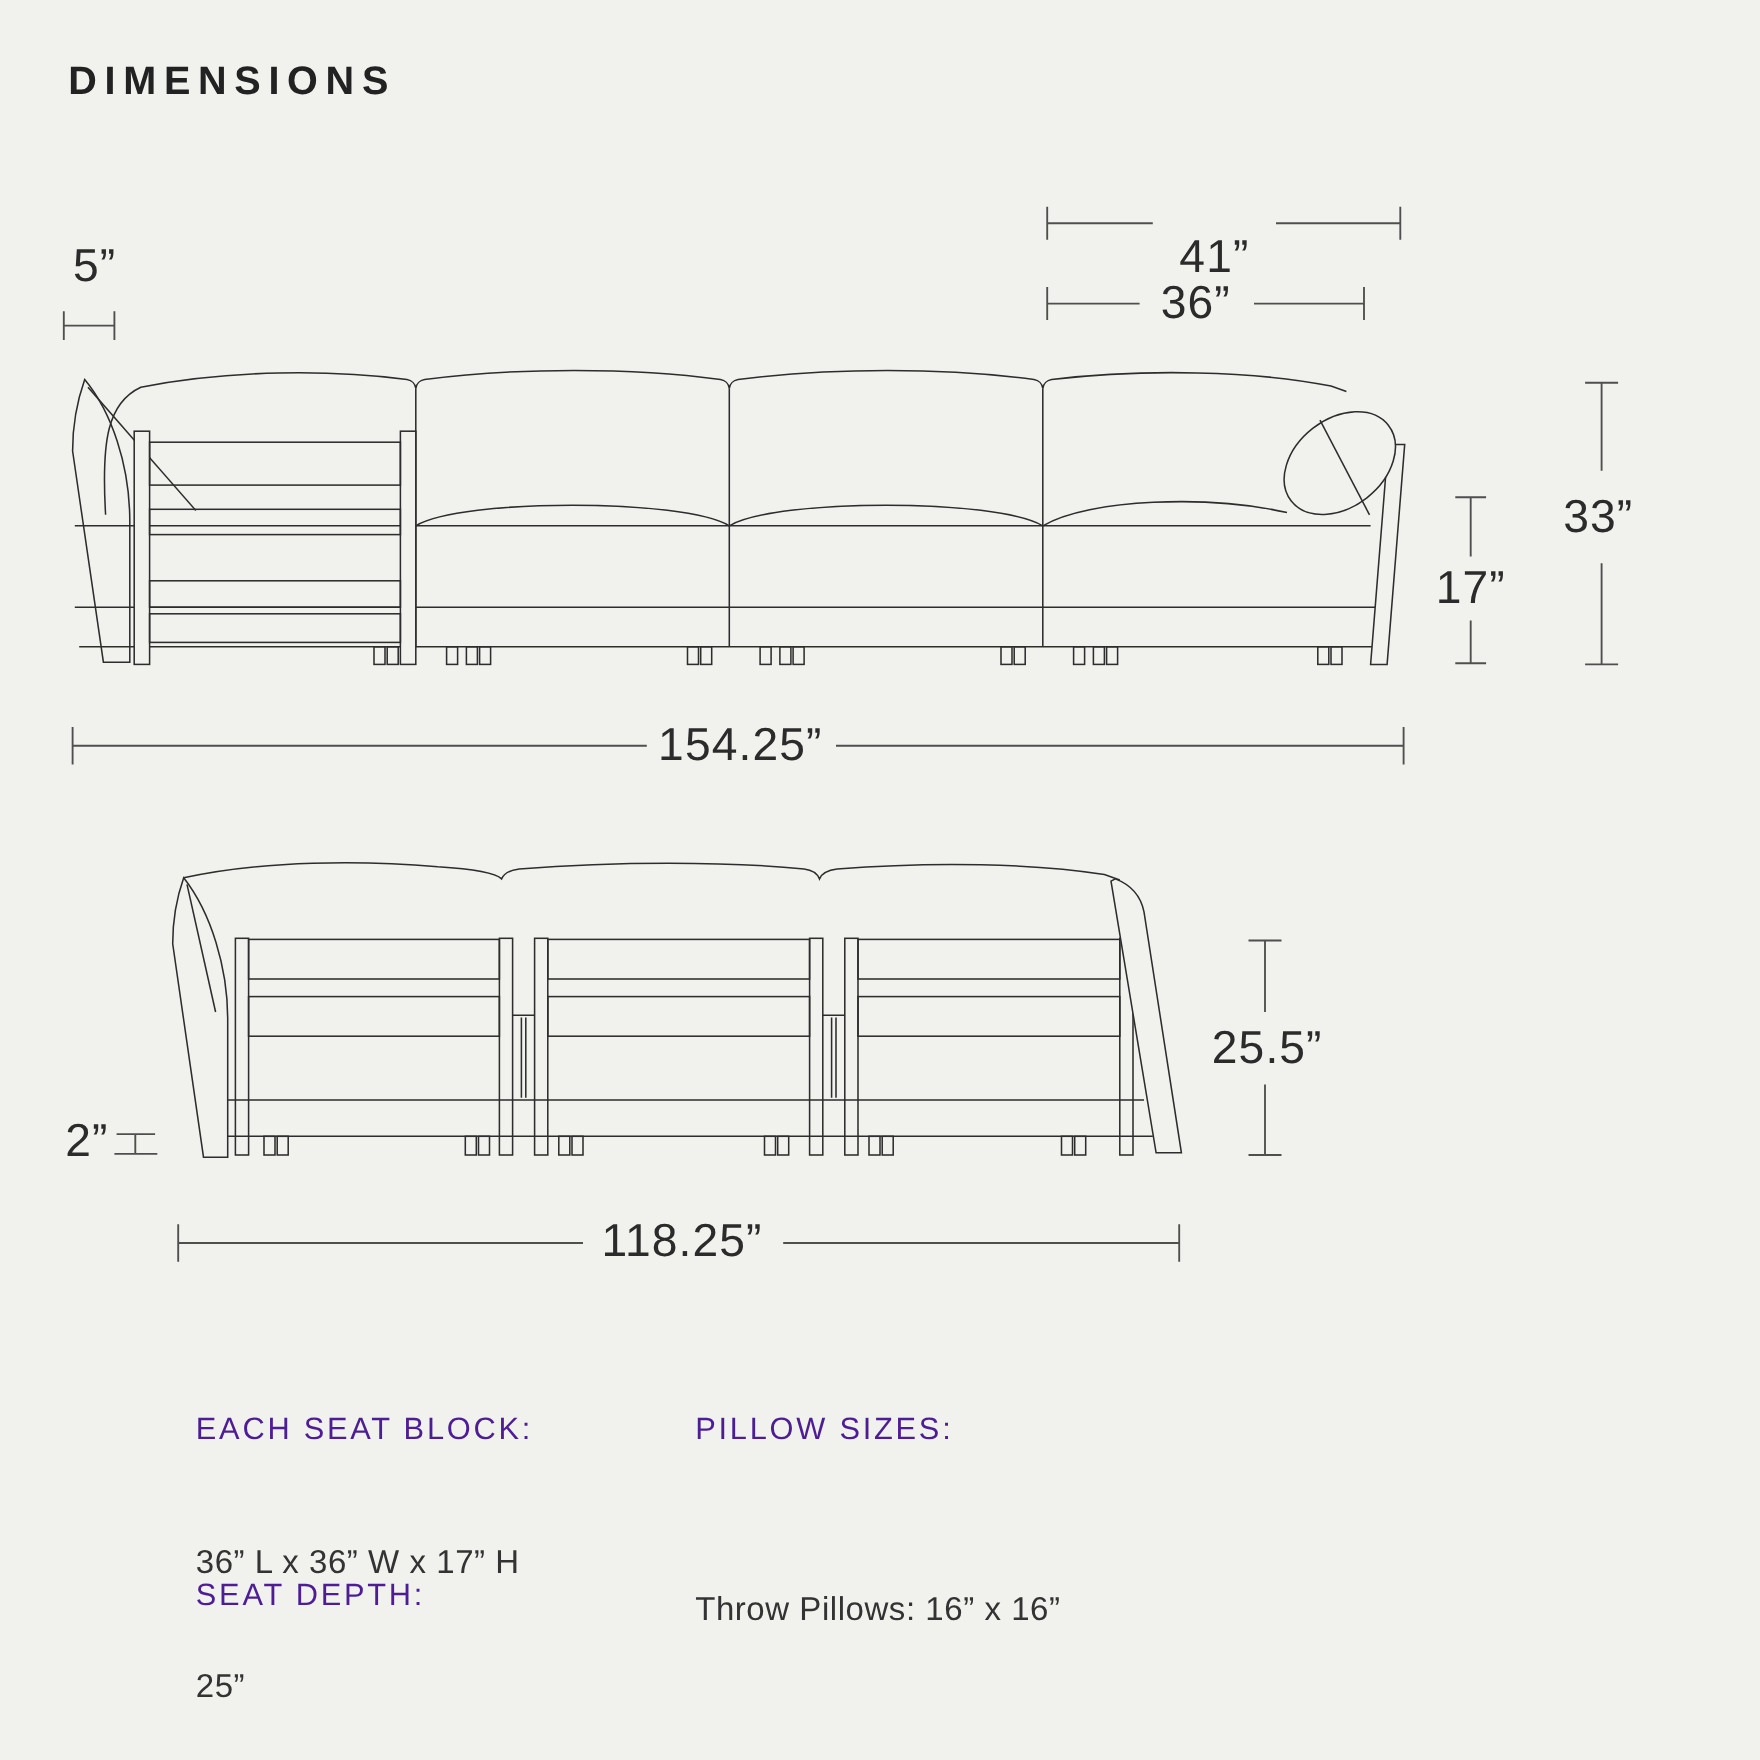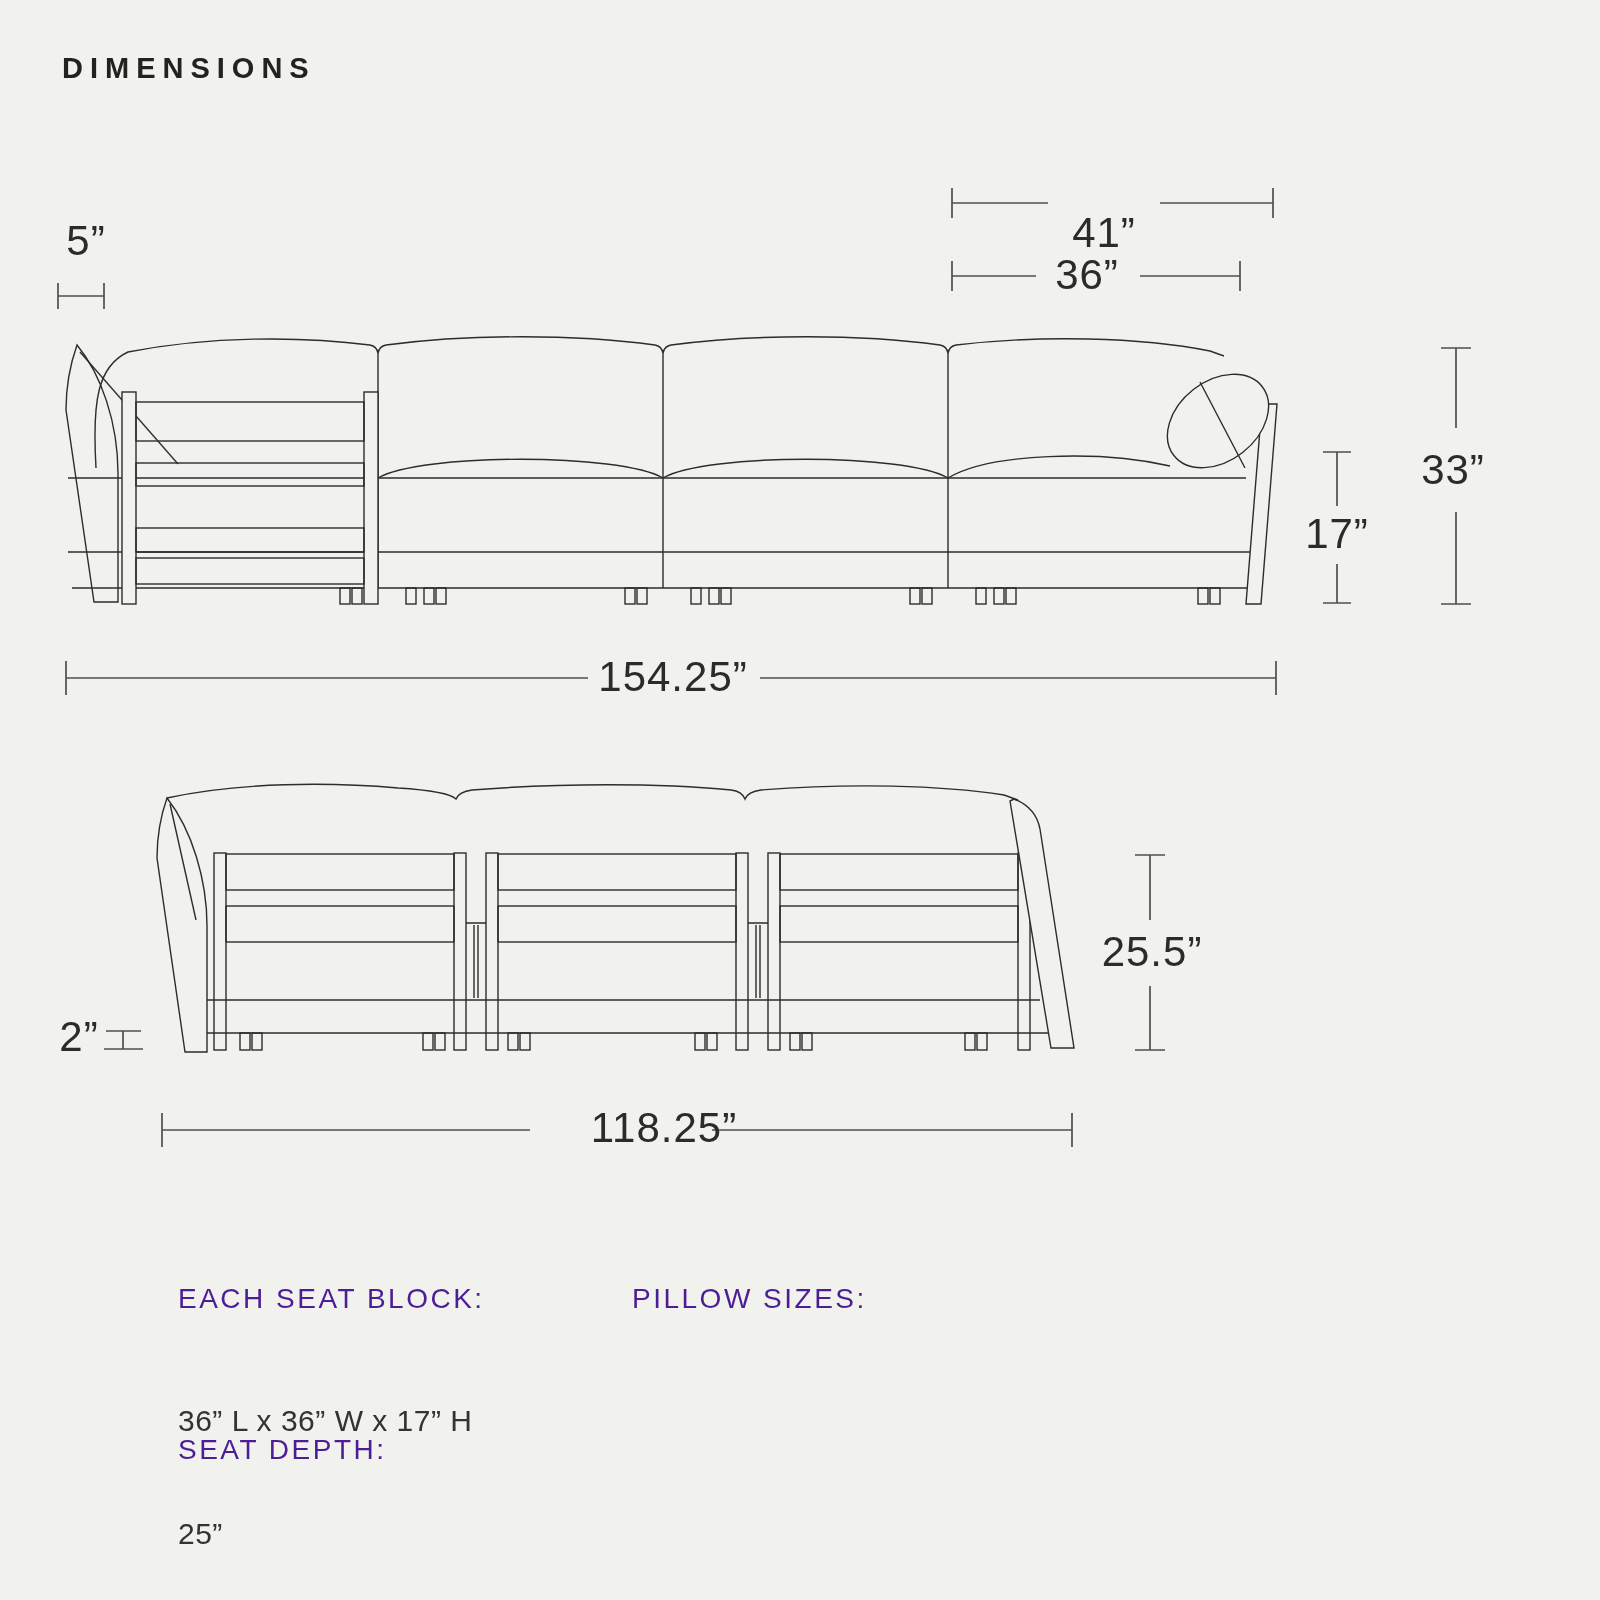--- a/index.html
+++ b/index.html
@@ -10,21 +10,21 @@
     font-family:"Liberation Sans", sans-serif;
     color:#272727;
     overflow:hidden;
   }
   .art{position:absolute;left:0;top:0;}
   .sofa{stroke:#2d2d2d;stroke-width:1.4;fill:none;}
   .sofa-fill{stroke:#2d2d2d;stroke-width:1.4;fill:#f1f1ee;}
   .dim{stroke:#4f4f4f;stroke-width:1.7;fill:none;}
   .title{
     position:absolute;left:62px;top:52px;
-    font-size:29px;font-weight:700;letter-spacing:7px;color:#222;
+    font-size:36px;font-weight:700;letter-spacing:7px;color:#222;
     white-space:nowrap;
   }
   .dim-label{
     position:absolute;transform:translate(-50%,-50%);
     font-size:42px;font-weight:400;color:#2b2b2b;
     letter-spacing:1px;white-space:nowrap;
   }
   .spec-h{
     position:absolute;font-size:28px;font-weight:400;
     letter-spacing:2.5px;color:#4c1d95;white-space:nowrap;
@@ -199,22 +199,23 @@
   </svg>
 
   <div class="dim-label" style="left:86px;top:241px;">5”</div>
   <div class="dim-label" style="left:1104px;top:202px;margin-top:31px;">41”</div>
   <div class="dim-label" style="left:1087px;top:275px;">36”</div>
   <div class="dim-label" style="left:1337px;top:534px;">17”</div>
   <div class="dim-label" style="left:1453px;top:470px;">33”</div>
   <div class="dim-label" style="left:673px;top:677px;">154.25”</div>
   <div class="dim-label" style="left:1152px;top:952px;">25.5”</div>
   <div class="dim-label" style="left:79px;top:1037px;">2”</div>
-  <div class="dim-label" style="left:620px;top:1128px;margin-left:44px;">118.25”</div>
+  <div class="dim-label" style="left:620px;top:1128px;">118.25”</div>
 
   <div class="spec-h" style="left:178px;top:1283px;">EACH SEAT BLOCK:</div>
   <div class="spec-t" style="left:178px;top:1404px;text-align:center;">36” L x 36” W x 17” H</div>
   <div class="spec-h" style="left:178px;top:1434px;">SEAT DEPTH:</div>
   <div class="spec-t" style="left:178px;top:1517px;">25”</div>
 
   <div class="spec-h" style="left:632px;top:1283px;">PILLOW SIZES:</div>
+  <div class="spec-t" style="left:632px;top:1447px;">Throw Pillows: 16” x 16”</div>
 
 </div>
 
 </body></html>

